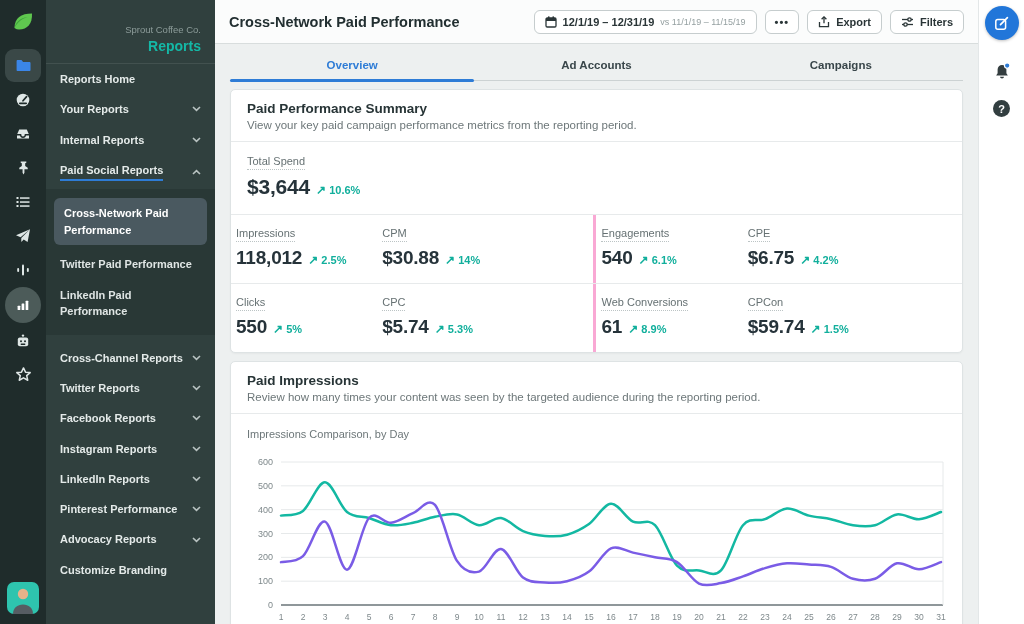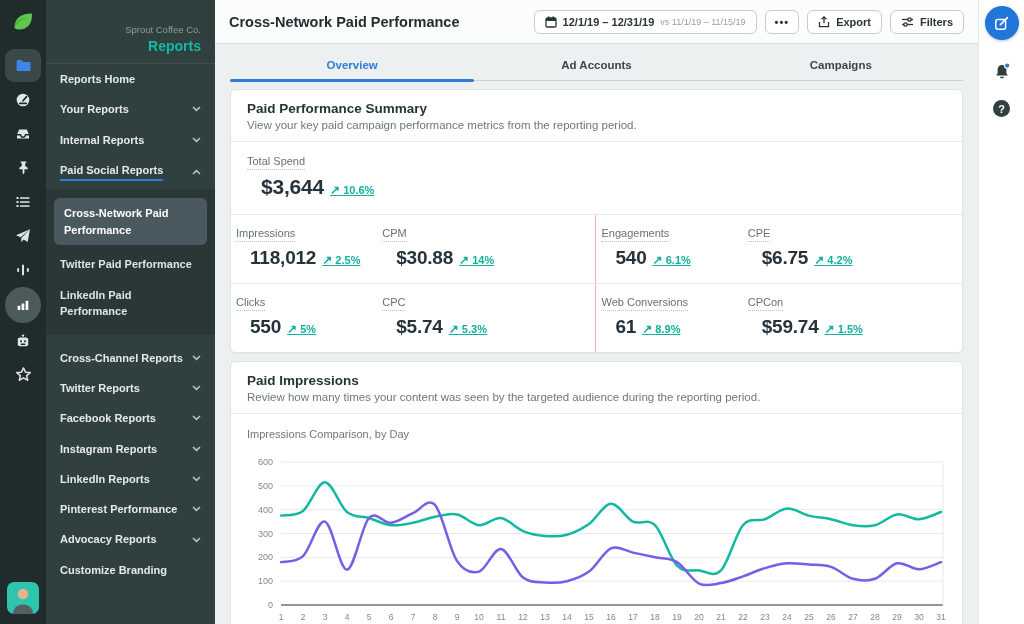--- a/index.html
+++ b/index.html
@@ -48,29 +48,29 @@
 
   .card { background:#fff; border:1px solid #dee3e4; border-radius:5px; box-shadow:0 1px 2px rgba(0,0,0,.04); margin-top:8px; overflow:hidden; }
   .card-head { padding:11px 16px 10px; border-bottom:1px solid #e7eaeb; }
   .card-head h2 { font-size:13.5px; font-weight:bold; color:#273436; margin-bottom:3px; }
   .card-head p { font-size:11.5px; color:#6d7779; }
 
   .total-row { padding:13px 16px 15px; border-bottom:1px solid #e7eaeb; }
   .mlabel { font-size:11px; color:#667173; }
   .mlabel span { border-bottom:1px dotted #bcc4c5; padding-bottom:2px; cursor:help; }
   .valrow { display:flex; align-items:baseline; gap:6px; margin-top:8px; }
-  .mval { font-size:19px; font-weight:bold; color:#26333a; letter-spacing:-.2px;margin-left:14px; }
+  .mval { font-size:19px; font-weight:bold; color:#26333a; letter-spacing:-.2px; }
   .total-row .mval { font-size:21px; }
-  .delta { font-size:11px; font-weight:bold; color:#11af9c;text-decoration:underline; }
+  .delta { font-size:11px; font-weight:bold; color:#11af9c; }
   .delta .arr { font-size:12px; }
 
   .mrow { display:grid; grid-template-columns:2fr 3fr 2fr 3fr; }
   .mrow + .mrow { border-top:1px solid #e7eaeb; }
   .mcell { padding:12px 5px 14px; }
-  .mcell.divider { border-right:1px solid #f9a8d4; }
+  .mcell.divider { border-right:3px solid #f9a8d4; }
 
   .chart-wrap { padding:12px 16px 0; }
   .chart-label { font-size:11px; color:#6d7779; margin:2px 0 8px; }
 </style>
 </head>
 <body>
 
 <div class="rail">
   <svg class="logo" viewBox="0 0 30 30">
     <path d="M6.5 21C6.5 11 13 6.5 24 6.5c.5 10-4.5 16-13 16-1.5 0-3-.5-4.5-1.5z" fill="#5fc74f"></path>

